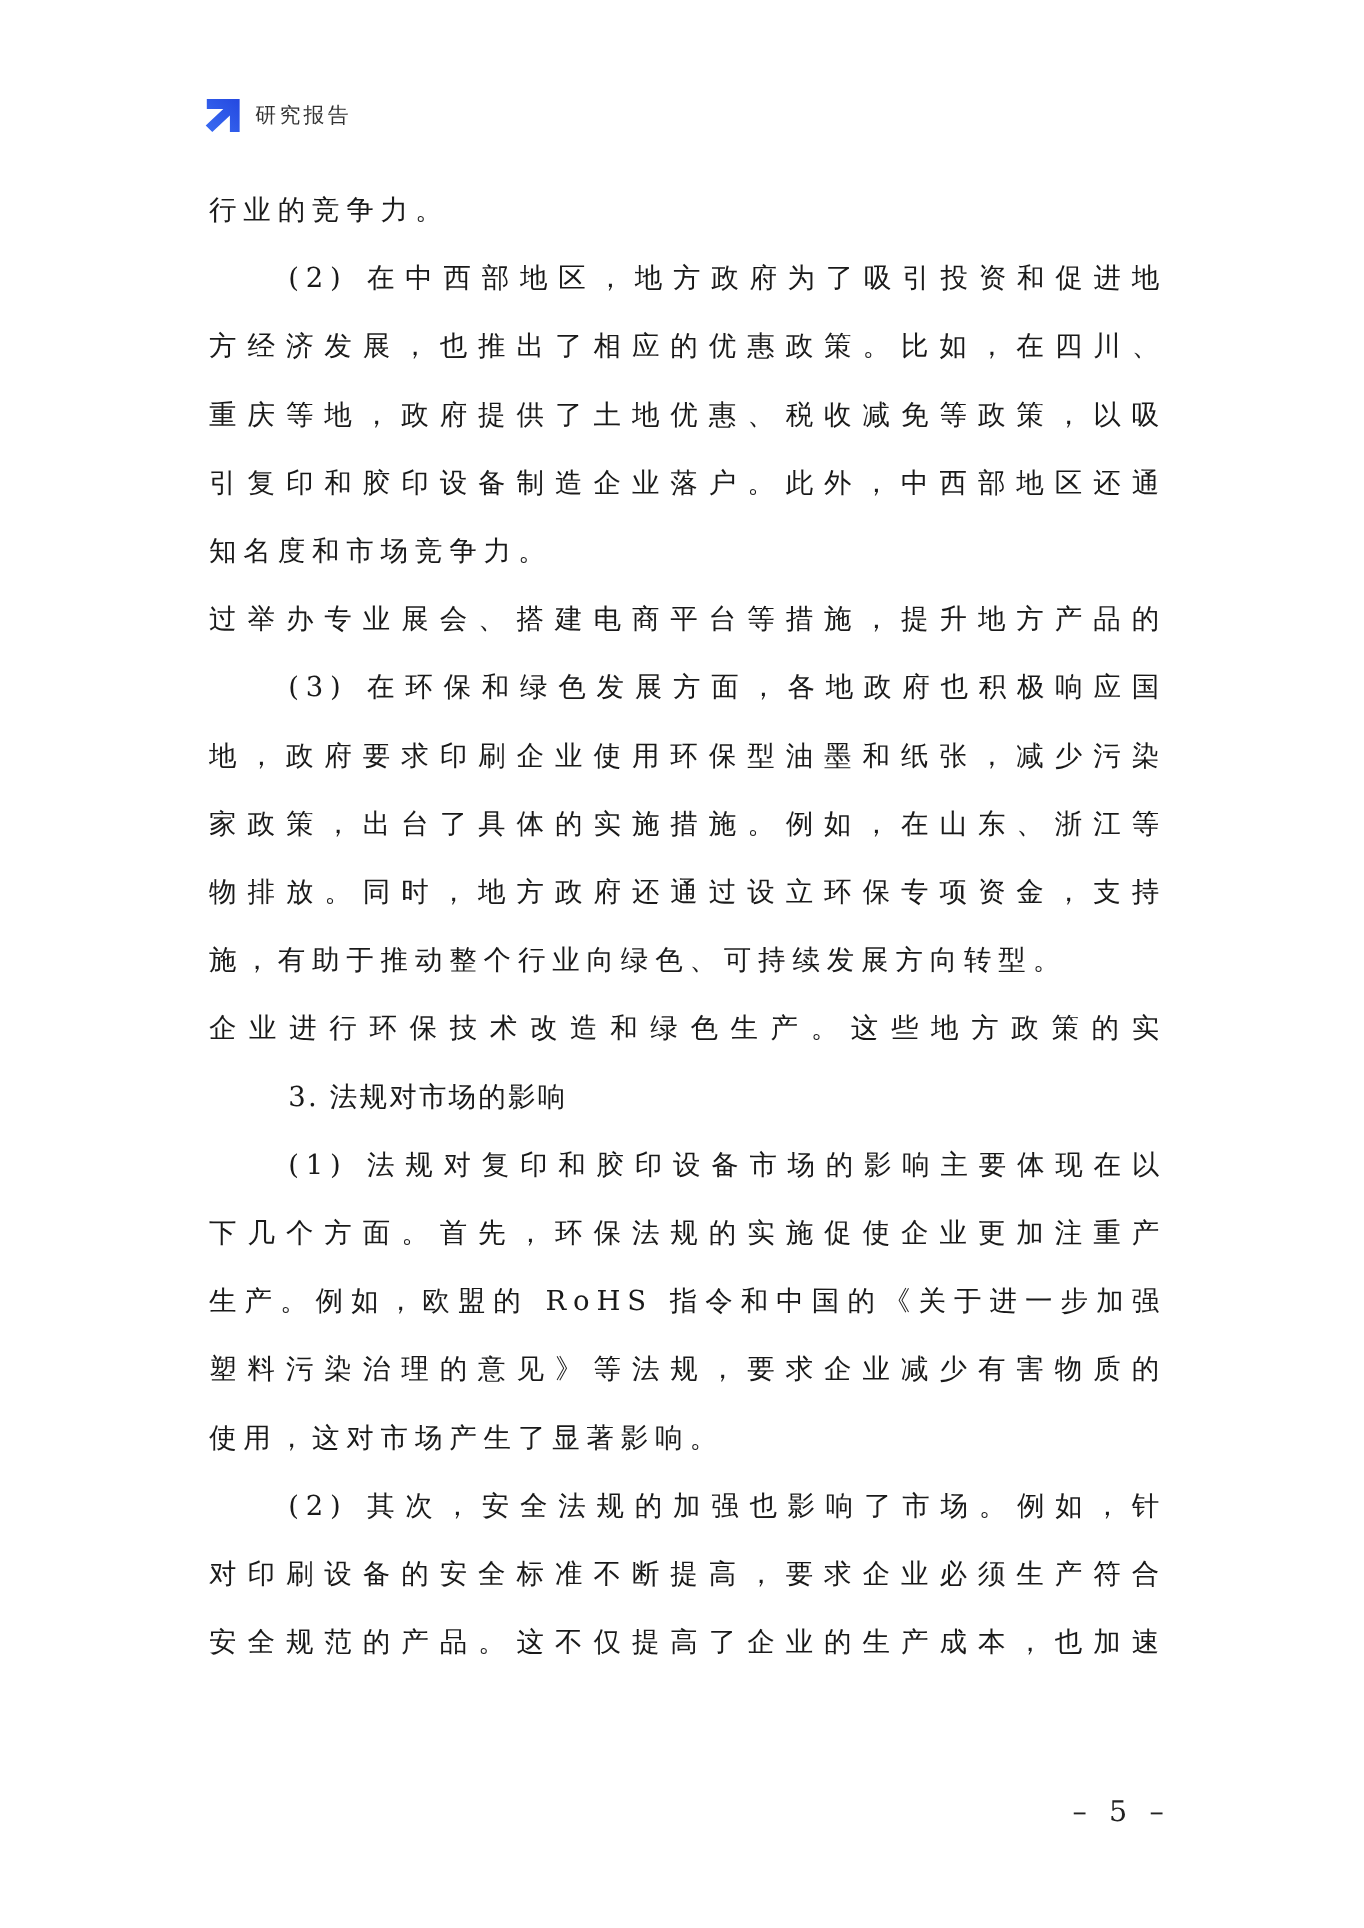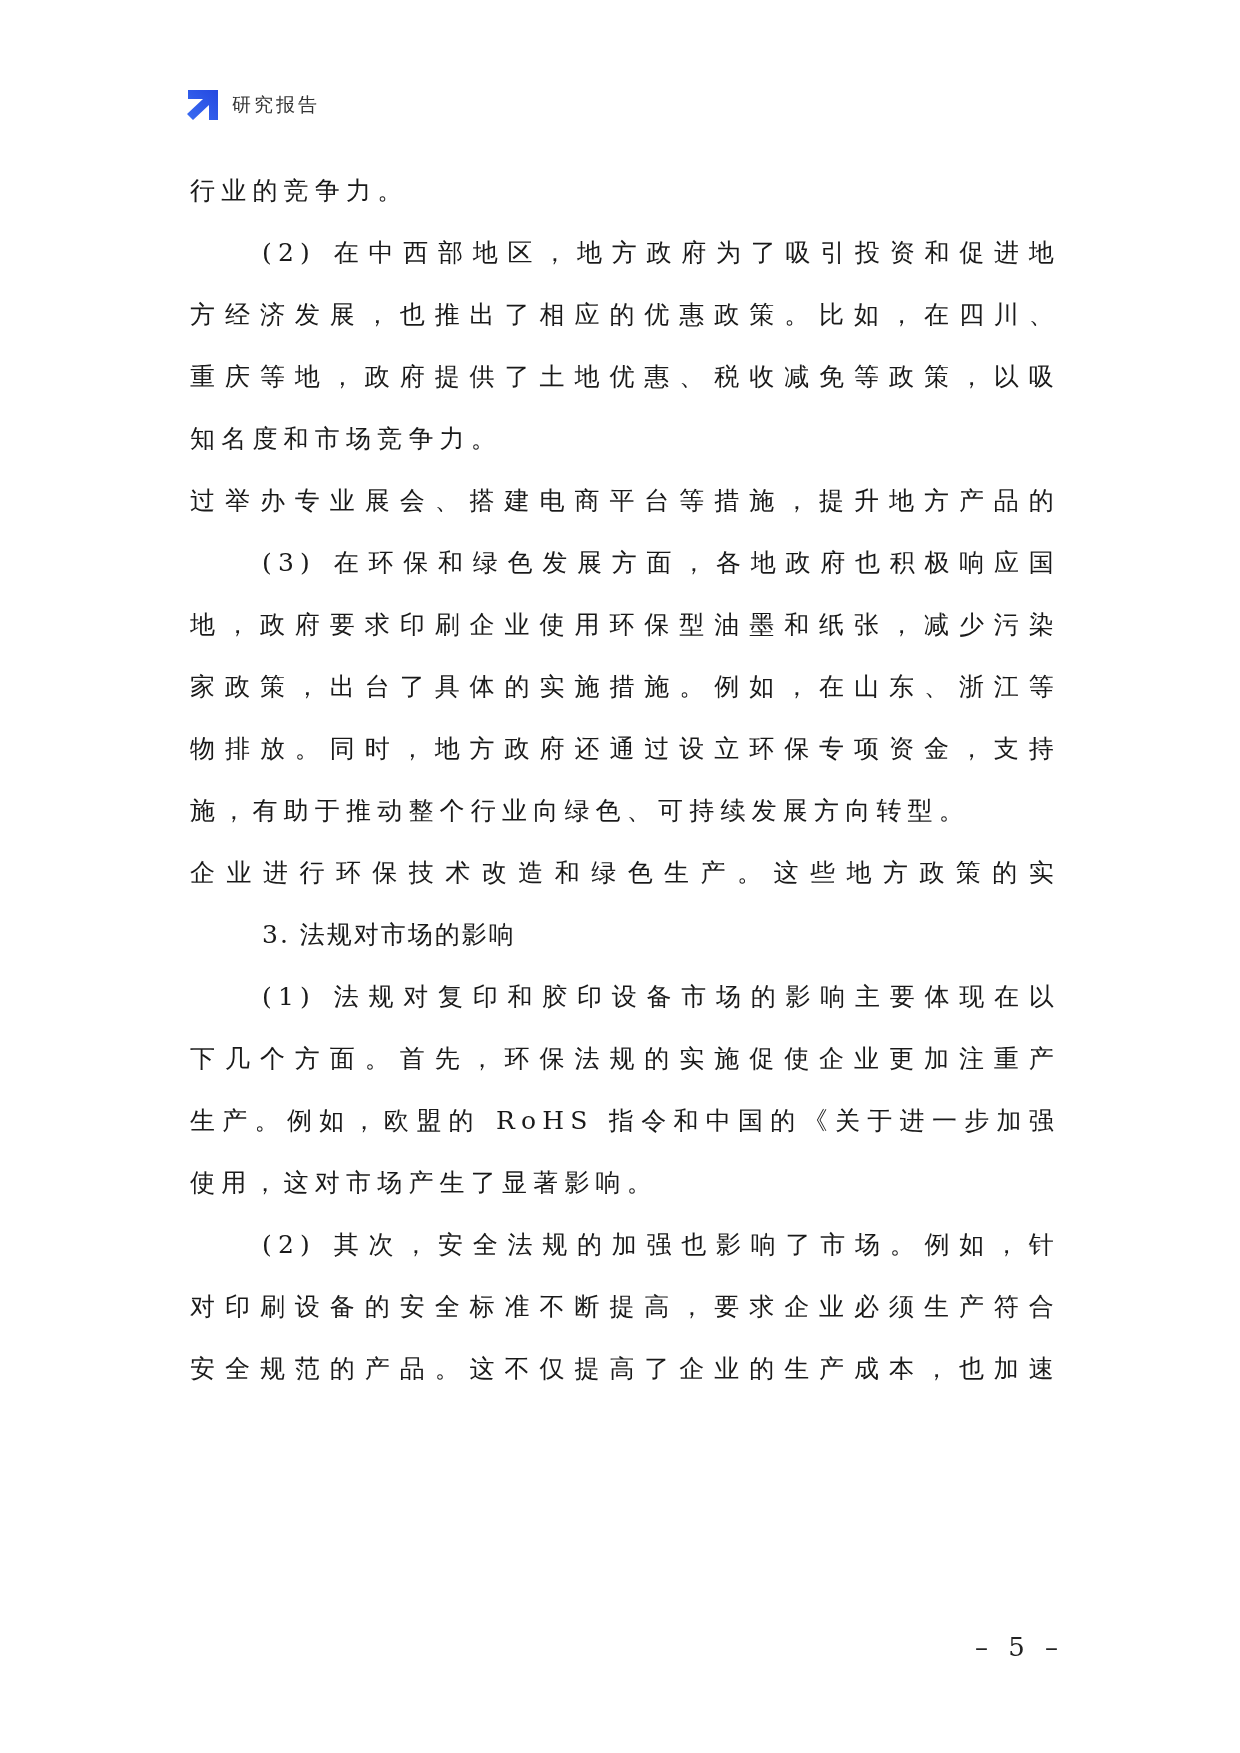--- a/index.html
+++ b/index.html
@@ -86,31 +86,33 @@
     </svg>
   </span>
   <span class="header-title">研究报告</span>
 </div>
 
 <div class="content">
   <div class="line last">行业的竞争力。</div>
   <div class="line indent">(2) 在中西部地区，地方政府为了吸引投资和促进地</div>
   <div class="line">方经济发展，也推出了相应的优惠政策。比如，在四川、</div>
   <div class="line">重庆等地，政府提供了土地优惠、税收减免等政策，以吸</div>
+  <div class="line">引复印和胶印设备制造企业落户。此外，中西部地区还通</div>
   <div class="line last">知名度和市场竞争力。</div>
   <div class="line">过举办专业展会、搭建电商平台等措施，提升地方产品的</div>
   <div class="line indent">(3) 在环保和绿色发展方面，各地政府也积极响应国</div>
   <div class="line">地，政府要求印刷企业使用环保型油墨和纸张，减少污染</div>
   <div class="line">家政策，出台了具体的实施措施。例如，在山东、浙江等</div>
   <div class="line">物排放。同时，地方政府还通过设立环保专项资金，支持</div>
   <div class="line last">施，有助于推动整个行业向绿色、可持续发展方向转型。</div>
   <div class="line">企业进行环保技术改造和绿色生产。这些地方政策的实</div>
   <div class="line heading">3. 法规对市场的影响</div>
   <div class="line indent">(1) 法规对复印和胶印设备市场的影响主要体现在以</div>
   <div class="line">下几个方面。首先，环保法规的实施促使企业更加注重产</div>
   <div class="line">生产。例如，欧盟的 RoHS 指令和中国的《关于进一步加强</div>
+  <div class="line">塑料污染治理的意见》等法规，要求企业减少有害物质的</div>
   <div class="line last">使用，这对市场产生了显著影响。</div>
   <div class="line indent">(2) 其次，安全法规的加强也影响了市场。例如，针</div>
   <div class="line">对印刷设备的安全标准不断提高，要求企业必须生产符合</div>
   <div class="line">安全规范的产品。这不仅提高了企业的生产成本，也加速</div>
 </div>
 
 <div class="page-number">– 5 –</div>
 
 </body></html>

